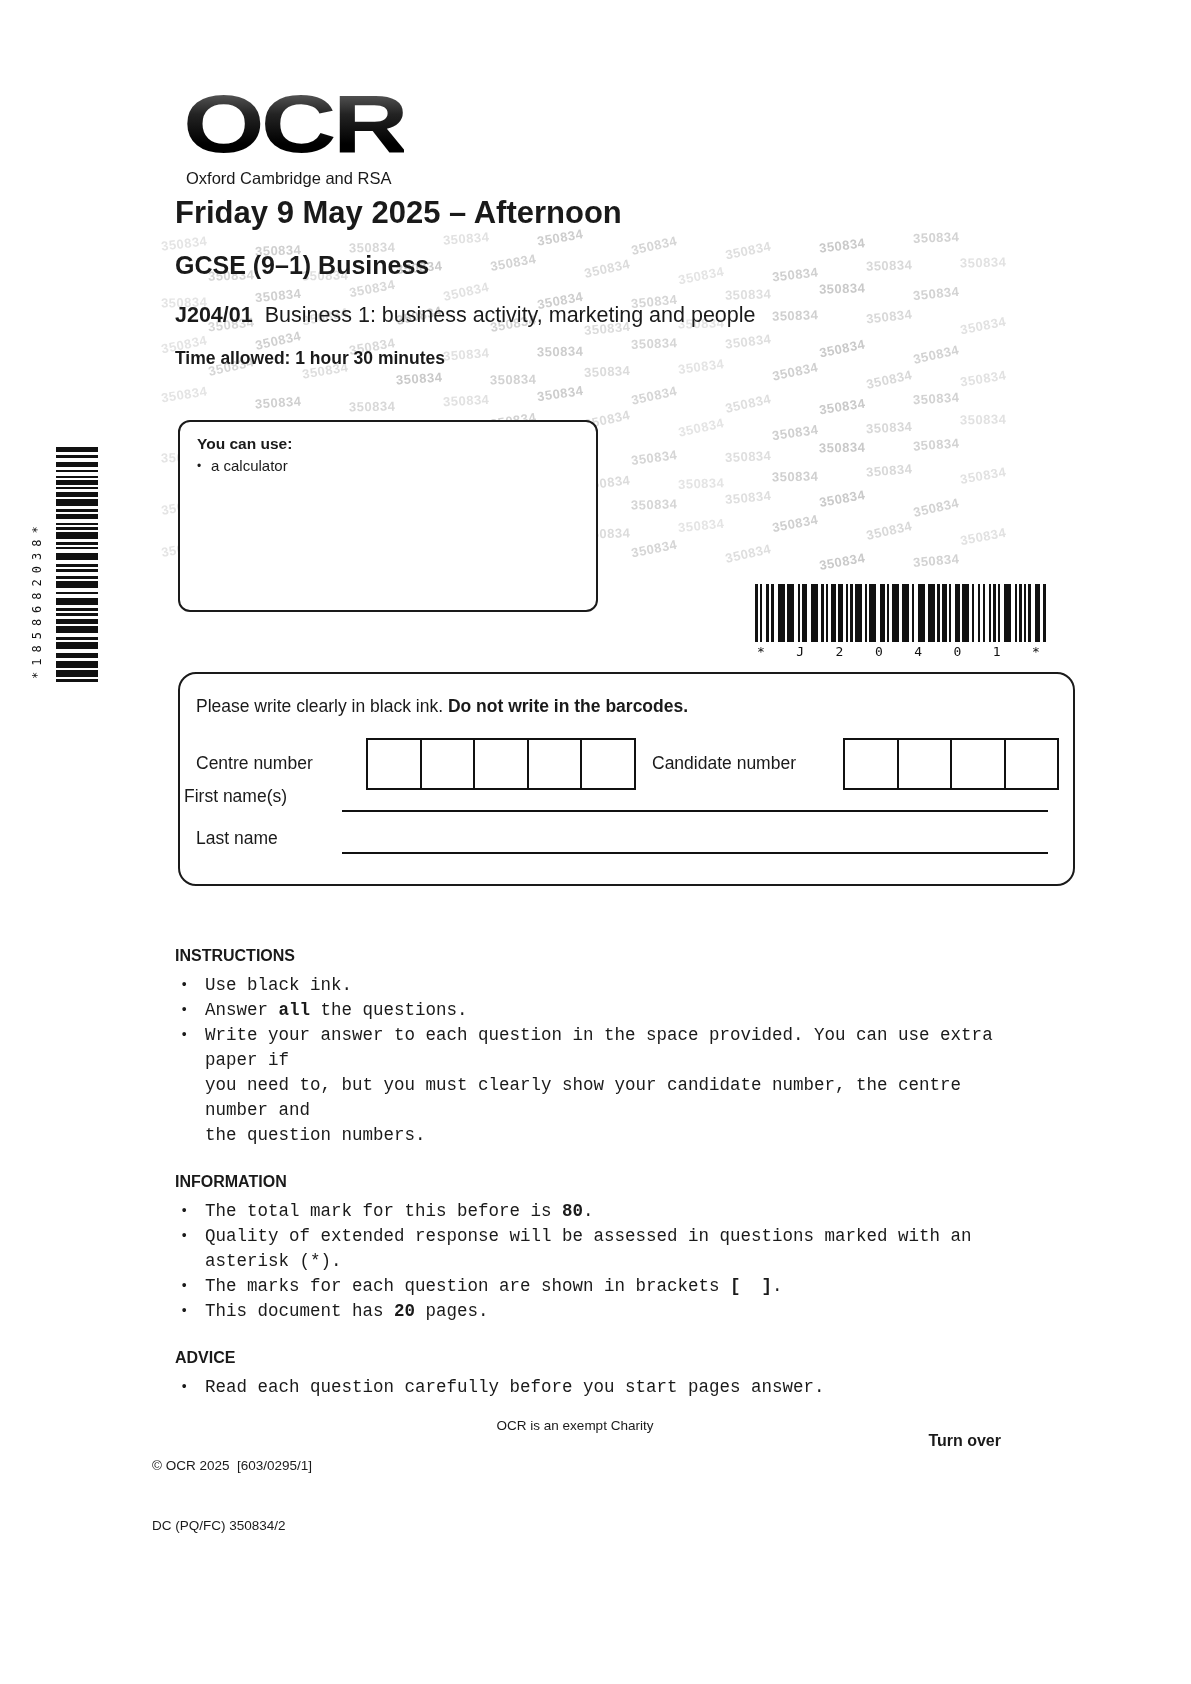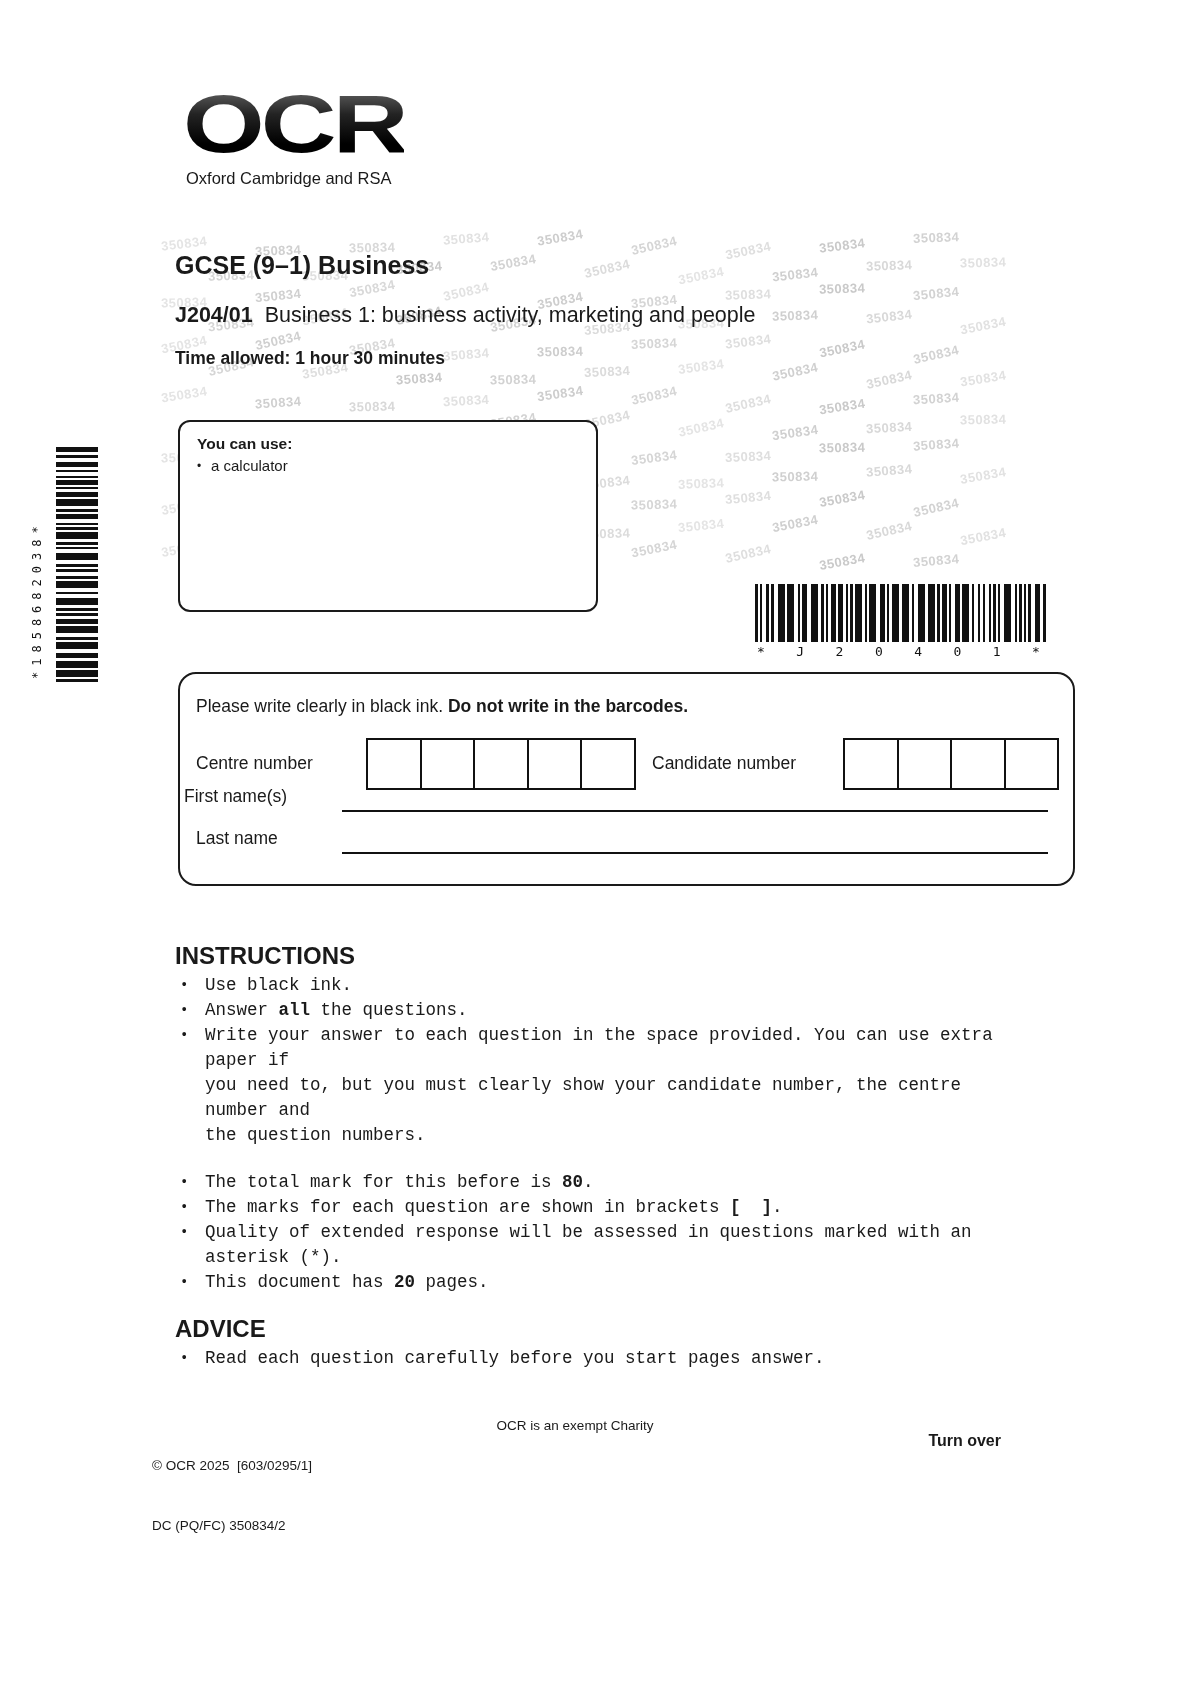--- a/index.html
+++ b/index.html
@@ -52,21 +52,21 @@
   .centre-cells{left:366px;top:738px;width:270px;}
   .cand-cells{left:843px;top:738px;width:216px;}
   .cells .cell{flex:1;border-left:2px solid #111;}
   .cells .cell:first-child{border-left:none;}
   .write-line{position:absolute;left:342px;width:706px;height:0;border-bottom:2px solid #111;z-index:2;}
   .fn-line{top:810px;}
   .ln-line{top:852px;}
 
   
   .sections{position:absolute;left:175px;top:944px;width:818px;z-index:1;}
-  .sec h3{margin:0 0 5px 0;font-size:24px;line-height:24px;font-weight:bold;}
+  .sec h3{margin:0 0 5px 0;font-size:16px;line-height:24px;font-weight:bold;}
   .sec ul{list-style:none;margin:0 0 22px 0;padding:0;font-family:Liberation Mono, monospace;}
   .sec li{position:relative;padding-left:30px;font-size:17.5px;line-height:25px;white-space:pre-wrap;}
   .sec li::before{content:"\2022";position:absolute;left:5px;font-size:14px;}
   .sec li b{font-weight:bold;}
   .notice b{font-weight:bold;}
 
   
   footer{position:absolute;left:0;top:1416px;width:1191px;z-index:1;font-size:13.5px;}
   .f-left{position:absolute;left:152px;top:0;white-space:pre;line-height:20px;}
   .f-center{position:absolute;left:0;top:2px;width:1150px;text-align:center;}
@@ -192,20 +192,21 @@
       <span style="left: 288px; top: 317.9px; transform: rotate(-1.9deg); opacity: 0.42;">350834</span>
       <span style="left: 382px; top: 310px; transform: rotate(-6.4deg); opacity: 0.71;">350834</span>
       <span style="left: 476px; top: 305px; transform: rotate(-11.3deg); opacity: 0.59;">350834</span>
       <span style="left: 570px; top: 310.3px; transform: rotate(-13deg); opacity: 0.46;">350834</span>
       <span style="left: 664px; top: 318.1px; transform: rotate(-10.1deg); opacity: 0.76;">350834</span>
       <span style="left: 758px; top: 317px; transform: rotate(-4.9deg); opacity: 0.63;">350834</span>
     </div>
 
   <div class="logo"><span>OCR</span></div>
   <div class="org">Oxford Cambridge and RSA</div>
+  <h1 class="title">Friday 9 May 2025 – Afternoon</h1>
   <h2 class="qual">GCSE (9–1) Business</h2>
   <div class="paper">
     <span class="code">J204/01</span><span>Business 1: business activity, marketing and people</span>
   </div>
   <div class="time">Time allowed: 1 hour 30 minutes</div>
 
   <div class="use-box">
     <div class="use-h">You can use:</div>
     <div class="use-item"><span class="dot">•</span><span>a calculator</span></div>
   </div>
@@ -404,24 +405,25 @@
         <h3>INSTRUCTIONS</h3>
         <ul>
           <li><span>Use black ink.</span></li>
           <li><span>Answer </span><b>all</b><span> the questions.</span></li>
           <li><span>Write your answer to each question in the space provided. You can use extra paper if
 you need to, but you must clearly show your candidate number, the centre number and
 the question numbers.</span></li>
         </ul>
       </div>
       <div class="sec">
+        <h3>INFORMATION</h3>
         <ul>
           <li><span>The total mark for this before is </span><b>80</b><span>.</span></li>
+          <li><span>Quality of extended response will be assessed in questions marked with an asterisk (*).</span></li>
           <li><span>The marks for each question are shown in brackets </span><b>[  ]</b><span>.</span></li>
-          <li><span>Quality of extended response will be assessed in questions marked with an asterisk (*).</span></li>
           <li><span>This document has </span><b>20</b><span> pages.</span></li>
         </ul>
       </div>
       <div class="sec">
         <h3>ADVICE</h3>
         <ul>
           <li><span>Read each question carefully before you start pages answer.</span></li>
         </ul>
       </div>
     </div>

